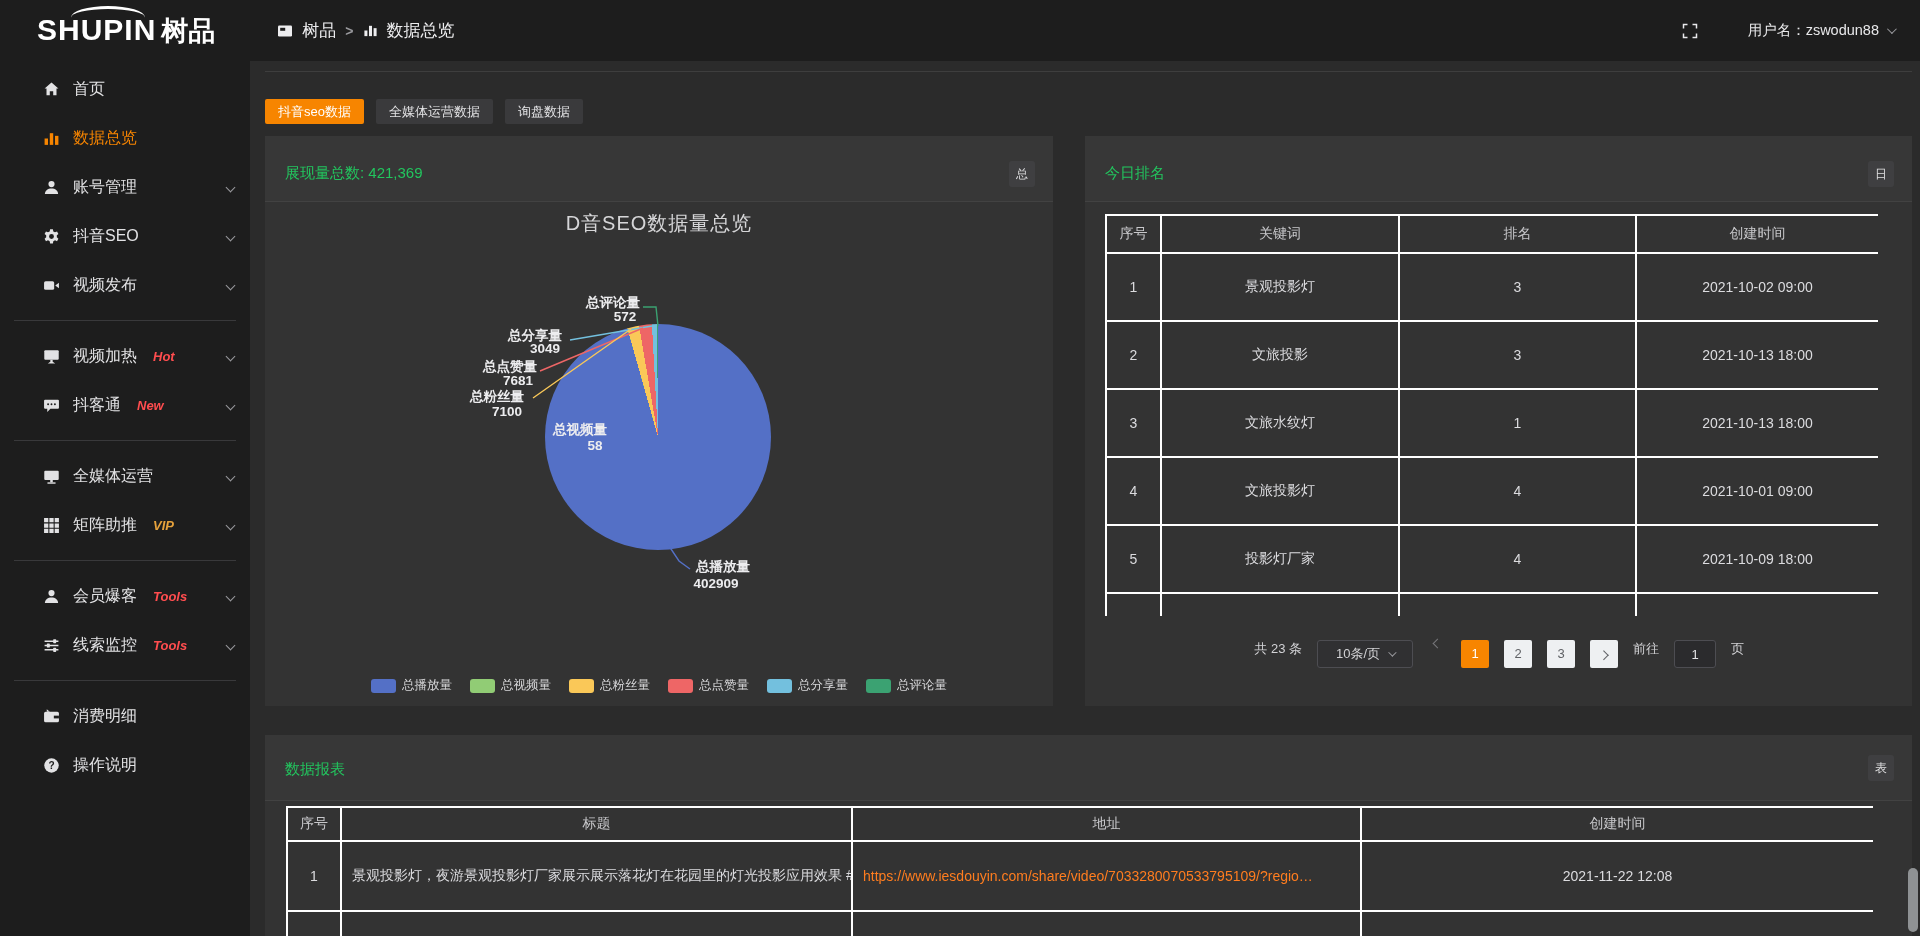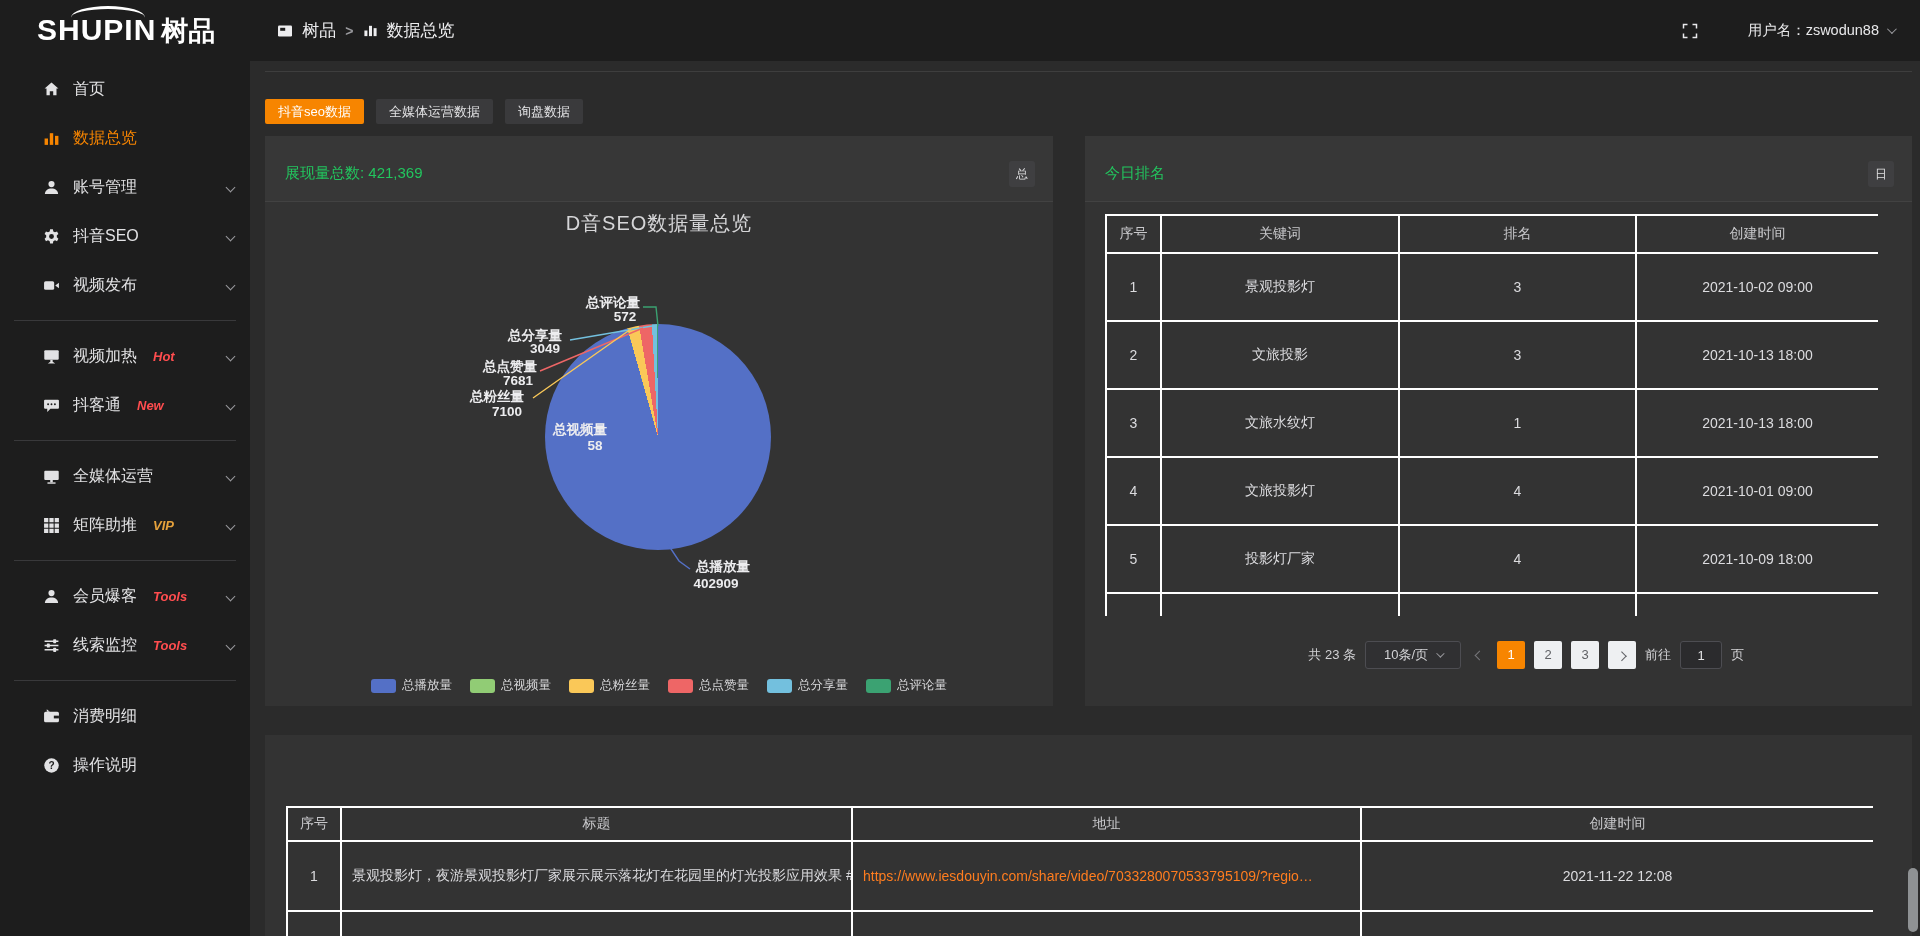--- a/index.html
+++ b/index.html
@@ -80,21 +80,21 @@
 
   #report-wrap { left:21px; top:71px; width:1587px; height:130px; }
   #report-table { width:1587px; }
   #report-table th { height:34px; }
   #report-table td { height:70px; }
   #report-table tr.partial td { height:40px; }
   #report-table td.left { text-align:left; padding:16px 10px; white-space:nowrap; overflow:hidden; }
   a.link { color:#ff7d1f; text-decoration:none; }
 
   
-  .pager { position:absolute; right:168px; top:504px; height:30px; display:flex; align-items:center; gap:9px; }
+  .pager { position:absolute; right:168px; top:504px; height:30px; display:flex; align-items:flex-start; gap:15px; }
   .pager .txt { color:#d2d2d5; font-size:13px; }
   .pager .sizer { width:96px; height:28px; border:1px solid #4d4d52; border-radius:3px; background:#303032;
     color:#d2d2d5; font-size:13px; display:flex; align-items:center; justify-content:center; gap:8px; cursor:pointer; }
   .pager .sizer .chev { width:6px; height:6px; transform:rotate(45deg) translateY(-2px); }
   .pg-prev { width:18px; display:flex; justify-content:center; cursor:pointer; }
   .pg-prev .chev { border-color:#77777b; transform:rotate(135deg); }
   .pg-box { width:28px; height:28px; border-radius:2px; background:#eef0f2; color:#606266;
     font-size:13px; text-align:center; line-height:28px; cursor:pointer; }
   .pg-box.active { background:#f78500; color:#fff; }
   .pg-next { display:flex; align-items:center; justify-content:center; }
@@ -391,20 +391,24 @@
       <div class="pg-box pg-next">
           <span class="chev"></span>
         </div>
       <span class="txt" style="">前往</span>
       <input class="goto-input" value="1" style="">
       <span class="txt">页</span>
     </div>
   </div>
 
   <div class="panel" id="panel-report">
+    <div class="panel-head">
+      <div class="panel-title" style="top:25px">数据报表</div>
+      <div class="corner-btn" style="top:20px">表</div>
+    </div>
     <div class="tbl-wrap" id="report-wrap">
       <table id="report-table">
         <colgroup>
             <col style="width:54px">
             <col style="width:511px">
             <col style="width:509px">
             <col style="width:513px">
           </colgroup>
         <tbody>
             <tr>

